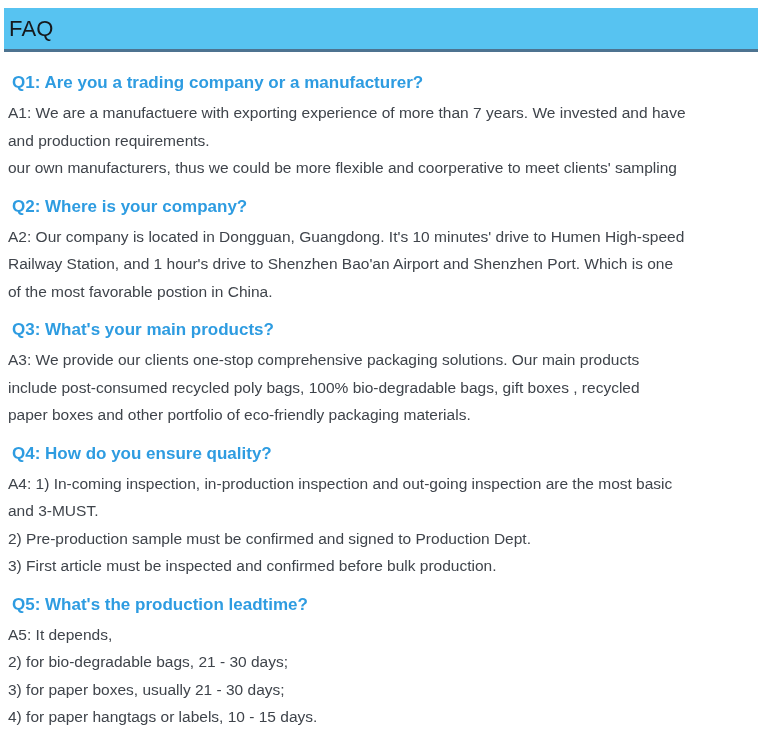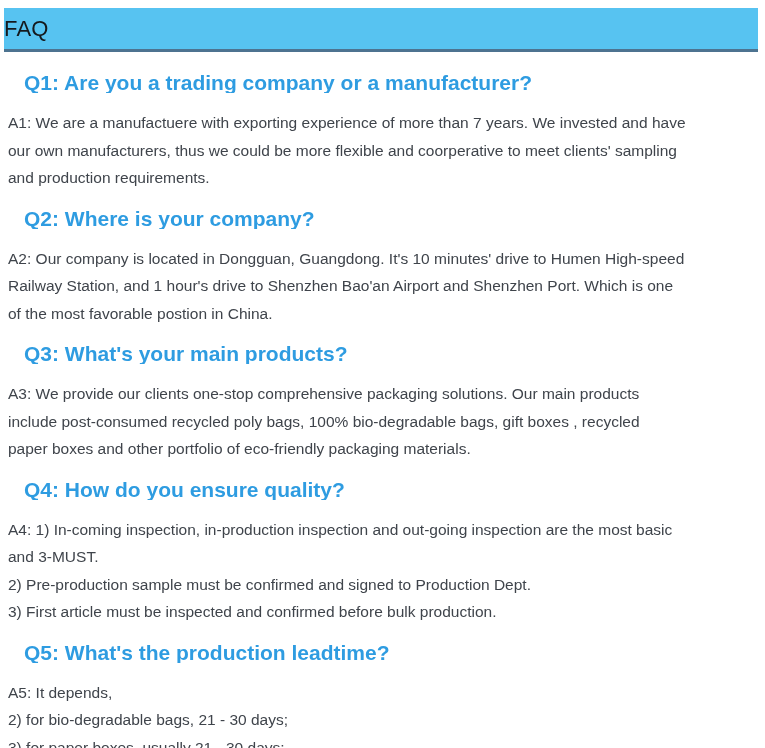--- a/index.html
+++ b/index.html
@@ -17,39 +17,40 @@
     -webkit-font-smoothing: antialiased;
   }
   .faq-header {
     margin: 8px 7px 0 4px;
     height: 44px;
     background: var(--header-bg, #57c3f1);
     border-bottom: 3px solid var(--header-border, #4d7390);
     display: flex;
     align-items: center;
     box-sizing: border-box;
+    padding-left: 5px;
   }
   .faq-header .title {
     font-size: 22px;
     font-weight: 400;
     color: var(--title-color, #15191d);
     letter-spacing: 0.2px;
   }
   .faq-content {
     padding: 0 10px 0 8px;
   }
   .faq-item {
     margin-top: 14px;
   }
   .faq-item:first-child {
     margin-top: 20px;
   }
   .question {
-    margin: 16px;
-    font-size: 21px;
+    margin: 4px;
+    font-size: 17px;
     line-height: 21px;
     font-weight: 700;
     color: var(--question-color, #2e9ce1);
     white-space: nowrap;
     overflow: hidden;
   }
   .answer {
     margin-top: 6px;
   }
   .answer-line {
@@ -65,22 +66,22 @@
 
 <div class="page">
   <div class="faq-header">
     <span class="title">FAQ</span>
   </div>
   <div class="faq-content" id="faq-list">
   <section class="faq-item">
     <h3 class="question">Q1: Are you a trading company or a manufacturer?</h3>
     <div class="answer">
           <div class="answer-line">A1: We are a manufactuere with exporting experience of more than 7 years. We invested and have</div>
+          <div class="answer-line">and production requirements.</div>
           <div class="answer-line">our own manufacturers, thus we could be more flexible and coorperative to meet clients' sampling</div>
-          <div class="answer-line">and production requirements.</div>
         </div>
   </section>
 
   <section class="faq-item">
     <h3 class="question">Q2: Where is your company?</h3>
     <div class="answer">
           <div class="answer-line">A2: Our company is located in Dongguan, Guangdong. It's 10 minutes' drive to Humen High-speed</div>
           <div class="answer-line">Railway Station, and 1 hour's drive to Shenzhen Bao'an Airport and Shenzhen Port. Which is one</div>
           <div class="answer-line">of the most favorable postion in China.</div>
         </div>

